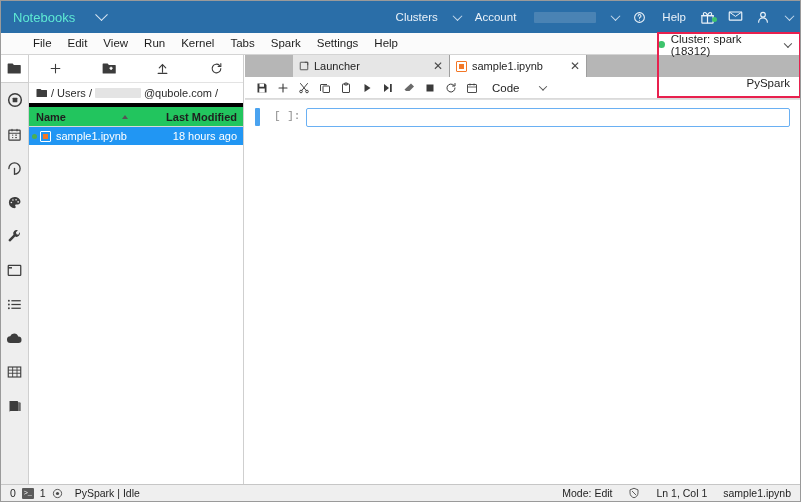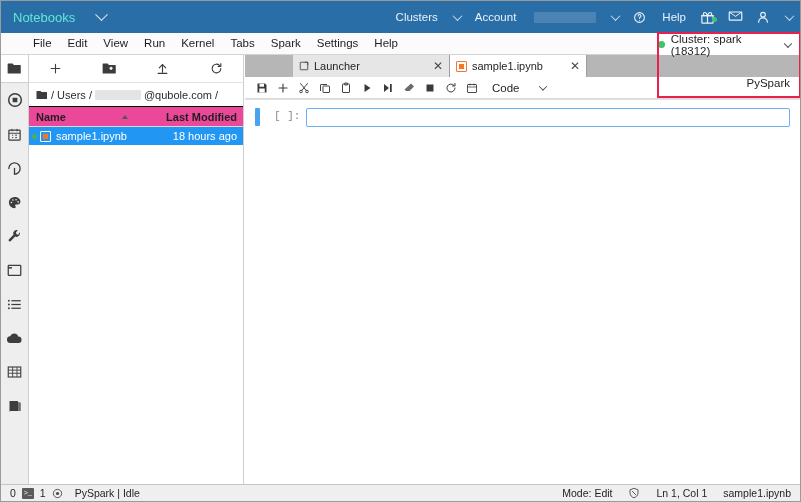--- a/index.html
+++ b/index.html
@@ -104,30 +104,30 @@
     height: 28px; display: flex; align-items: center;
     border-bottom: 1px solid #e3e3e3; background:#ffffff;
   }
   .fb-tb-btn {
     flex: 1; display: flex; align-items: center; justify-content: center;
     color: #3c3c3c; height: 28px;
   }
   .fb-crumb {
     height: 24px; display: flex; align-items: center; gap: 3px;
     padding-left: 7px; font-size: 11px; color: #2b2b2b;
-    border-bottom: 1px solid #000000;
+    border-bottom: 4px solid #000000;
   }
   .crumb-blur {
     display: inline-block; width: 46px; height: 10px;
     background: #e4e4e4; border-radius: 1px;
   }
   .fb-head {
     height: 20px; display: flex; align-items: center;
     border-bottom: 1px solid #d9d9d9; font-size: 11px; font-weight: bold;
-    color: #1f1f1f; background: #ec4899;
+    color: #1f1f1f; background: #22c55e;
   }
   .fb-head .c1 { flex: 1; padding-left: 7px; display:flex; align-items:center; gap:4px; }
   .sort-caret {
     width: 0; height: 0; border-left: 3.5px solid transparent;
     border-right: 3.5px solid transparent; border-bottom: 4px solid #555;
     margin-left: 52px;
   }
   .fb-head .c2 { width: 86px; text-align: right; padding-right: 6px; }
   .fb-row {
     height: 18px; display: flex; align-items: center;

